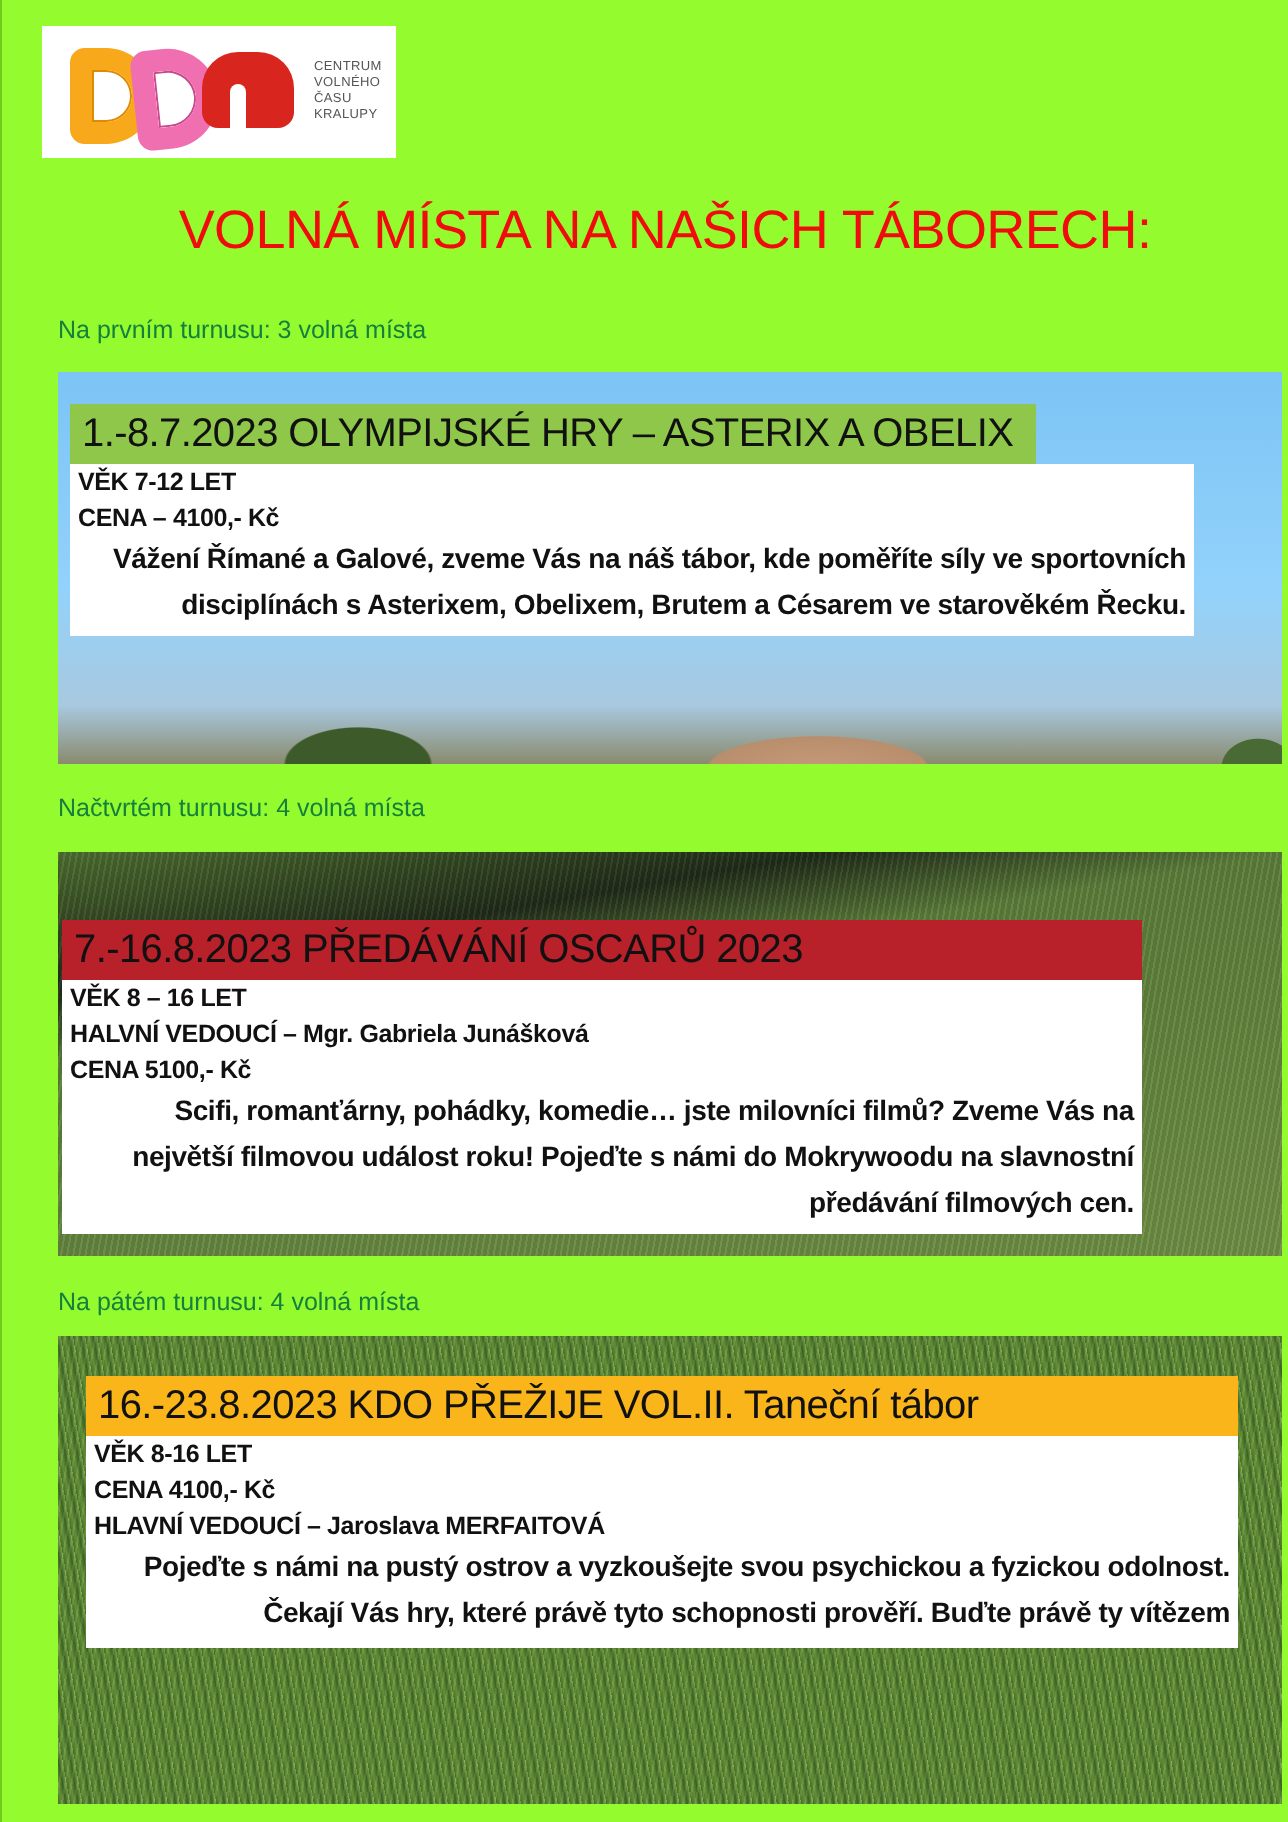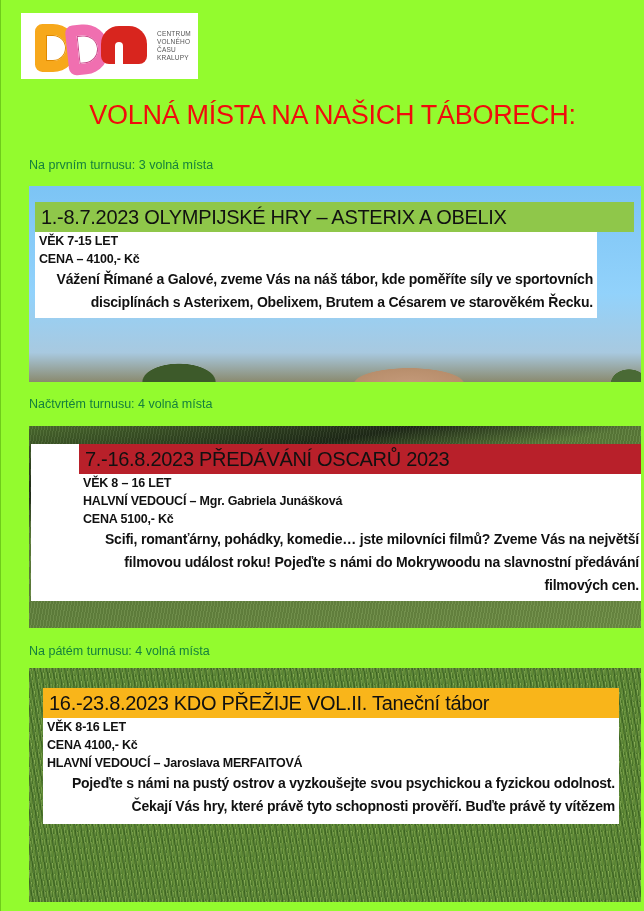--- a/index.html
+++ b/index.html
@@ -90,25 +90,25 @@
       letter-spacing: -0.3px; white-space: nowrap;
     }
     .camp-line {
       font-size: 12.5px; font-weight: bold; padding: 0 4px; line-height: 18px; white-space: nowrap;
       letter-spacing: -0.2px;
     }
     .camp-desc {
       font-size: 14px; font-weight: bold; padding: 0 4px; line-height: 23px; letter-spacing: -0.2px; text-align: right;
     }
     .box-1 { left: 6px; top: 16px; width: 599px; }
-    .box-1 .camp-title { background: #8fc74a; width: 599px; }
+    .box-1 .camp-title { background: #8fc74a; width: 483px; }
     .box-1 .camp-body { width: 562px; background: #fff; }
     .box-1 { background: transparent; }
     .box-1 .camp-body { padding-bottom: 4px; }
-    .box-2 { left: 2px; top: 18px; width: 612px; padding-left: 48px; }
+    .box-2 { left: 2px; top: 34px; width: 540px; }
     .box-2 .camp-title { background: #b8202a; }
     .box-2 .camp-body { padding-bottom: 4px; }
     .box-3 { left: 14px; top: 20px; width: 576px; }
     .box-3 .camp-title { background: #f9b51a; }
     .box-3 .camp-body { padding-bottom: 6px; }
   </style>
 </head>
 <body>
 
 <div class="logo">
@@ -126,21 +126,21 @@
 </div>
 
 <div class="page-title">VOLNÁ MÍSTA NA NAŠICH TÁBORECH:</div>
 
 <div class="turnus-label" style="top:158px;">Na prvním turnusu: 3 volná místa</div>
 <div class="card card-1">
   <div class="trees"></div>
   <div class="camp-box box-1">
     <div class="camp-title">1.-8.7.2023 OLYMPIJSKÉ HRY – ASTERIX A OBELIX</div>
     <div class="camp-body">
-      <div class="camp-line">VĚK 7-15 LET</div>
+      <div class="camp-line">VĚK 7-12 LET</div>
       <div class="camp-line">CENA – 4100,-  Kč</div>
       <div class="camp-desc">Vážení Římané a Galové, zveme Vás na náš tábor, kde poměříte síly ve sportovních disciplínách s Asterixem, Obelixem, Brutem a Césarem ve starověkém Řecku.</div>
     </div>
   </div>
 </div>
 
 <div class="turnus-label" style="top:397px;">Načtvrtém turnusu: 4 volná místa</div>
 <div class="card card-2">
   <div class="grass-overlay"></div>
   <div class="camp-box box-2">

